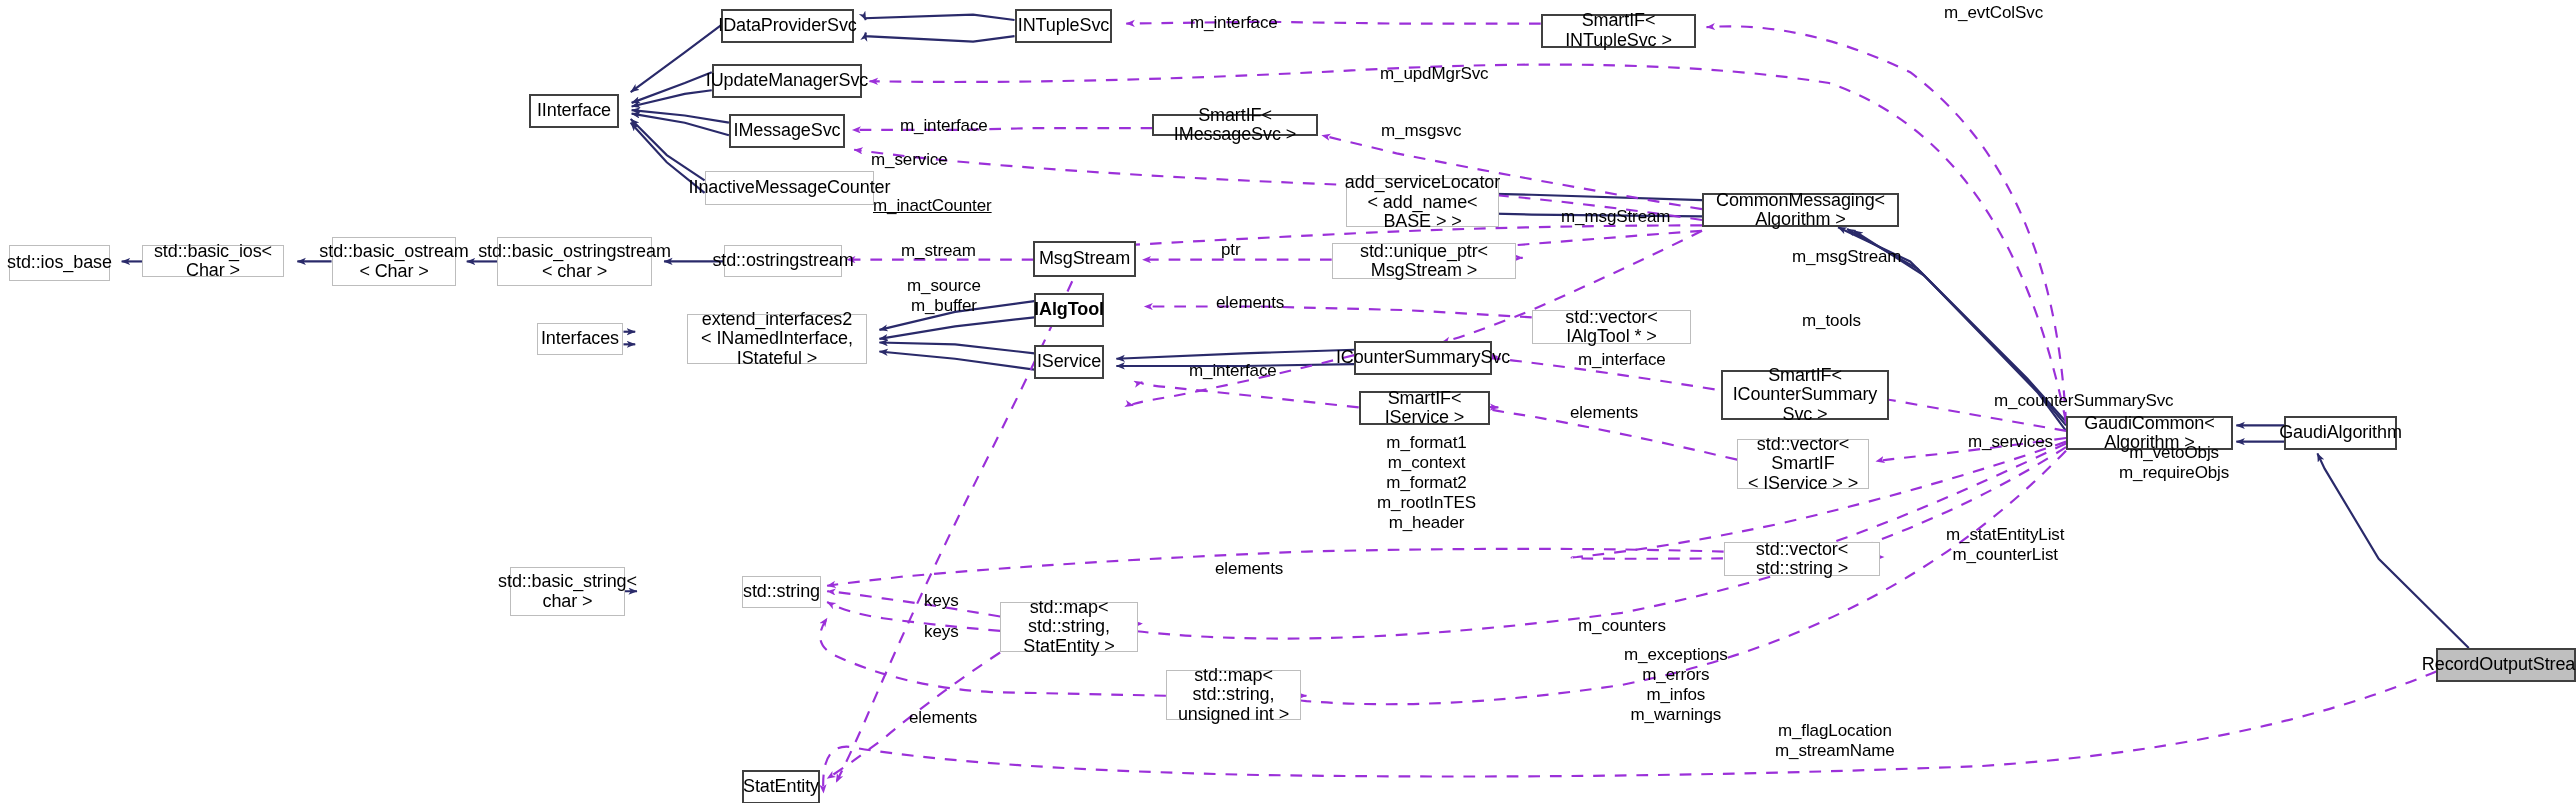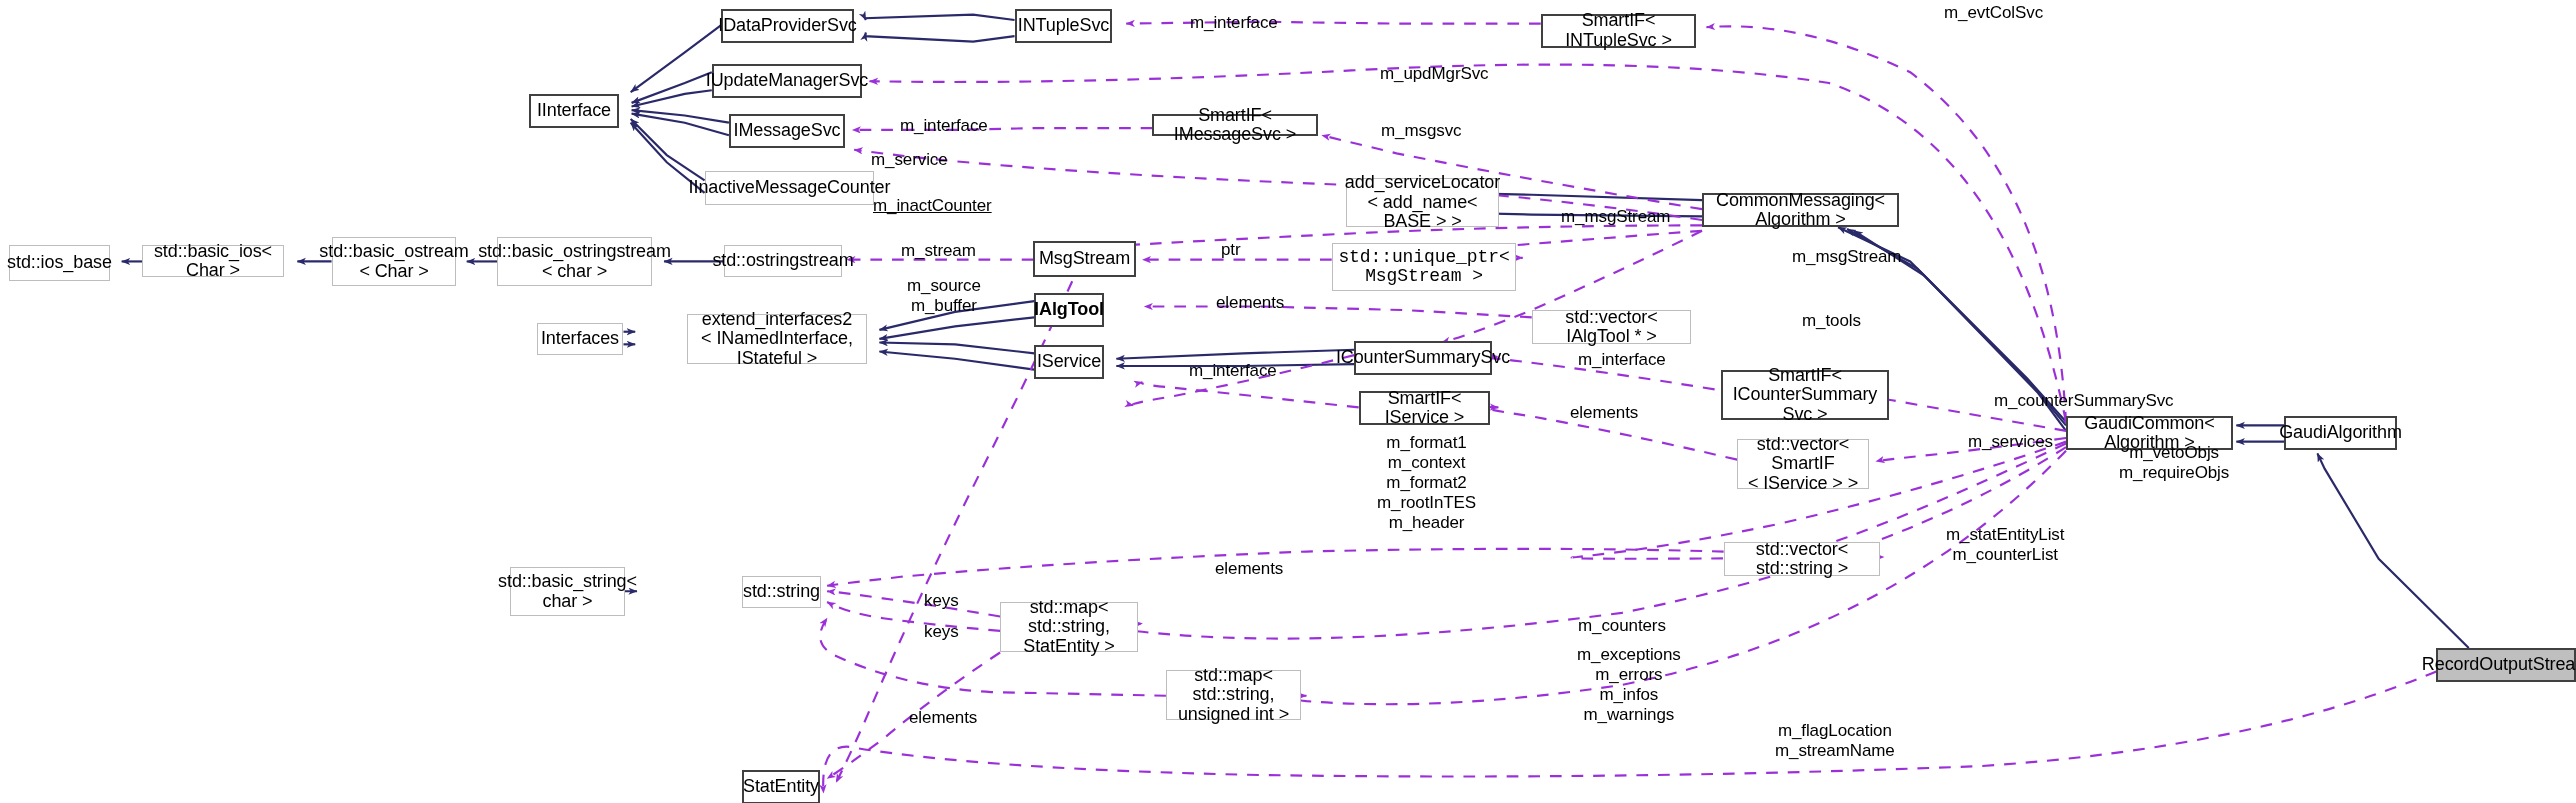--- a/index.html
+++ b/index.html
@@ -146,21 +146,21 @@
       <div class="node bold" style="left: 721px; top: 9px; width: 133px; height: 34px;">IDataProviderSvc</div>
       <div class="node bold" style="left: 712px; top: 64px; width: 150px; height: 34px;">IUpdateManagerSvc</div>
       <div class="node bold" style="left: 729px; top: 114px; width: 116px; height: 34px;">IMessageSvc</div>
       <div class="node thin" style="left: 705px; top: 171px; width: 169px; height: 34px;">IInactiveMessageCounter</div>
       <div class="node bold" style="left: 1015px; top: 9px; width: 97px; height: 34px;">INTupleSvc</div>
       <div class="node bold" style="left: 1541px; top: 13.5px; width: 155px; height: 34px;">SmartIF&lt; INTupleSvc &gt;</div>
       <div class="node bold" style="left: 1152px; top: 114px; width: 166px; height: 22px;">SmartIF&lt; IMessageSvc &gt;</div>
       <div class="node thin" style="left: 1346px; top: 178px; width: 153px; height: 49px;">add_serviceLocator
 &lt; add_name&lt; BASE &gt; &gt;</div>
       <div class="node bold" style="left: 1702px; top: 193px; width: 197px; height: 34px;">CommonMessaging&lt; Algorithm &gt;</div>
-      <div class="node thin" style="left: 1332px; top: 243px; width: 184px; height: 48px; font-family: Liberation Mono, monospace;">std::unique_ptr&lt; MsgStream &gt;</div>
+      <div class="node thin" style="left: 1332px; top: 243px; width: 184px; height: 36px;">std::unique_ptr&lt; MsgStream &gt;</div>
       <div class="node thin" style="left: 1532px; top: 310px; width: 159px; height: 34px;">std::vector&lt; IAlgTool * &gt;</div>
       <div class="node bold" style="left: 1354px; top: 341px; width: 138px; height: 34px;">ICounterSummarySvc</div>
       <div class="node bold" style="left: 1359px; top: 391px; width: 131px; height: 34px;">SmartIF&lt; IService &gt;</div>
       <div class="node bold" style="left: 1715px; top: 370px; width: 168px; height: 50px; margin-left: 6px;">SmartIF&lt; ICounterSummary
 Svc &gt;</div>
       <div class="node thin" style="left: 1737px; top: 439px; width: 132px; height: 50px;">std::vector&lt; SmartIF
 &lt; IService &gt; &gt;</div>
       <div class="node bold" style="left: 2066px; top: 416px; width: 167px; height: 34px;">GaudiCommon&lt; Algorithm &gt;</div>
       <div class="node bold" style="left: 2284px; top: 416px; width: 113px; height: 34px;">GaudiAlgorithm</div>
       <div class="node hi" style="left: 2436px; top: 648px; width: 140px; height: 34px;">RecordOutputStream</div>
@@ -201,21 +201,21 @@
 m_rootInTES
 m_header</div>
       <div class="elabel" style="left: 2119px; top: 443px;">m_vetoObjs
 m_requireObjs</div>
       <div class="elabel" style="left: 1946px; top: 525px;">m_statEntityList
 m_counterList</div>
       <div class="elabel" style="left: 1215px; top: 559px;">elements</div>
       <div class="elabel" style="left: 924px; top: 591px;">keys</div>
       <div class="elabel" style="left: 924px; top: 622px;">keys</div>
       <div class="elabel" style="left: 1578px; top: 616px;">m_counters</div>
-      <div class="elabel" style="left: 1577px; top: 645px;">m_exceptions
+      <div class="elabel" style="left: 1624px; top: 645px;">m_exceptions
 m_errors
 m_infos
 m_warnings</div>
       <div class="elabel" style="left: 909px; top: 708px;">elements</div>
       <div class="elabel" style="left: 1775px; top: 721px;">m_flagLocation
 m_streamName</div>
     </div>
 
 </div>
 

